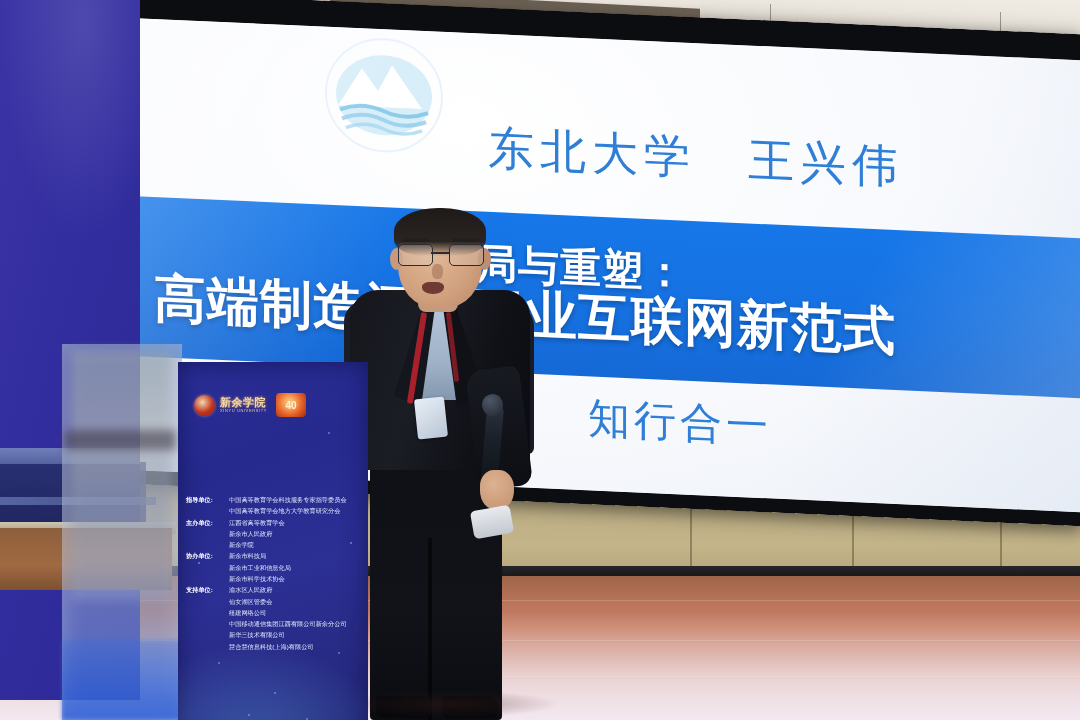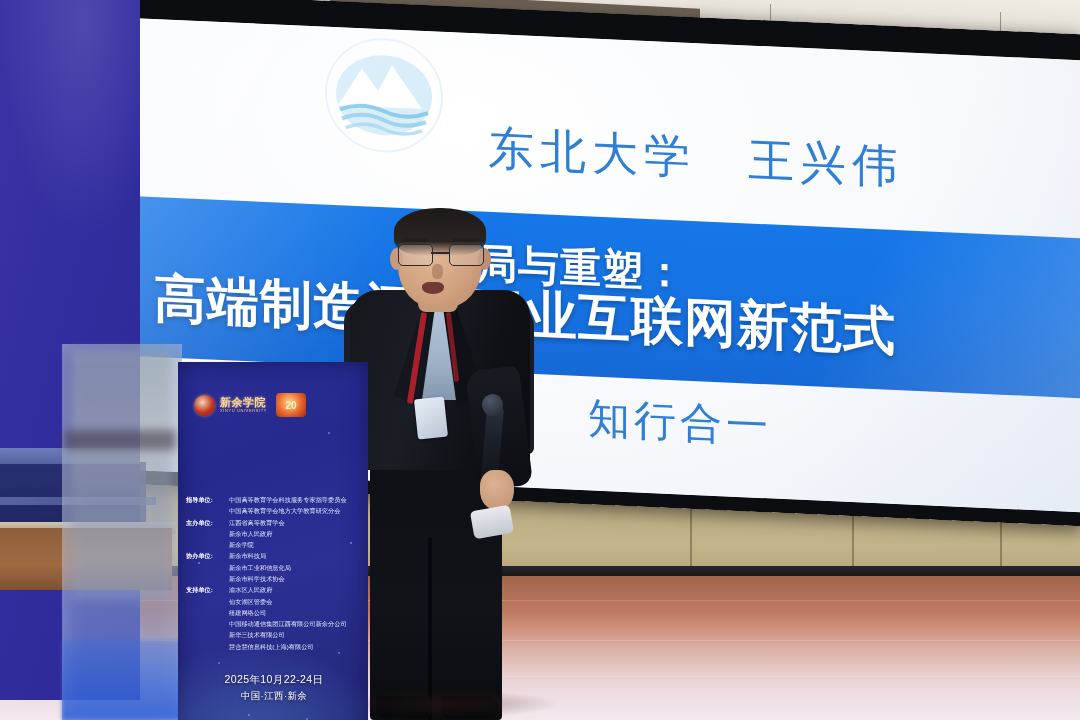--- a/index.html
+++ b/index.html
@@ -460,21 +460,21 @@
       <div class="dot" style="left:172px;top:180px;width:1.5px;height:1.5px"></div>
       <div class="dot" style="left:128px;top:356px;width:2px;height:2px"></div>
     </div>
 
     <div class="panel-logos">
       <div class="seal"></div>
       <div>
         <div class="seal-cn">新余学院</div>
         <div class="seal-en">XINYU UNIVERSITY</div>
       </div>
-      <div class="badge40">20</div>
+      <div class="badge40">40</div>
     </div>
 
 
     <div class="panel-list">
       <div class="plrow">
         <div class="pllabel">指导单位:</div>
         <div class="plvals">
           <div>中国高等教育学会科技服务专家指导委员会</div>
           <div>中国高等教育学会地方大学教育研究分会</div>
         </div>
@@ -501,19 +501,15 @@
           <div>渝水区人民政府</div>
           <div>仙女湖区管委会</div>
           <div>纽建网络公司</div>
           <div>中国移动通信集团江西有限公司新余分公司</div>
           <div>新华三技术有限公司</div>
           <div>慧合慧信息科技(上海)有限公司</div>
         </div>
       </div>
     </div>
 
-    <div class="panel-date">
-      <div>2025年10月22-24日</div>
-      <div class="panel-loc">中国·江西·新余</div>
-    </div>
   </div>
 
 </div>
 
 </body></html>

